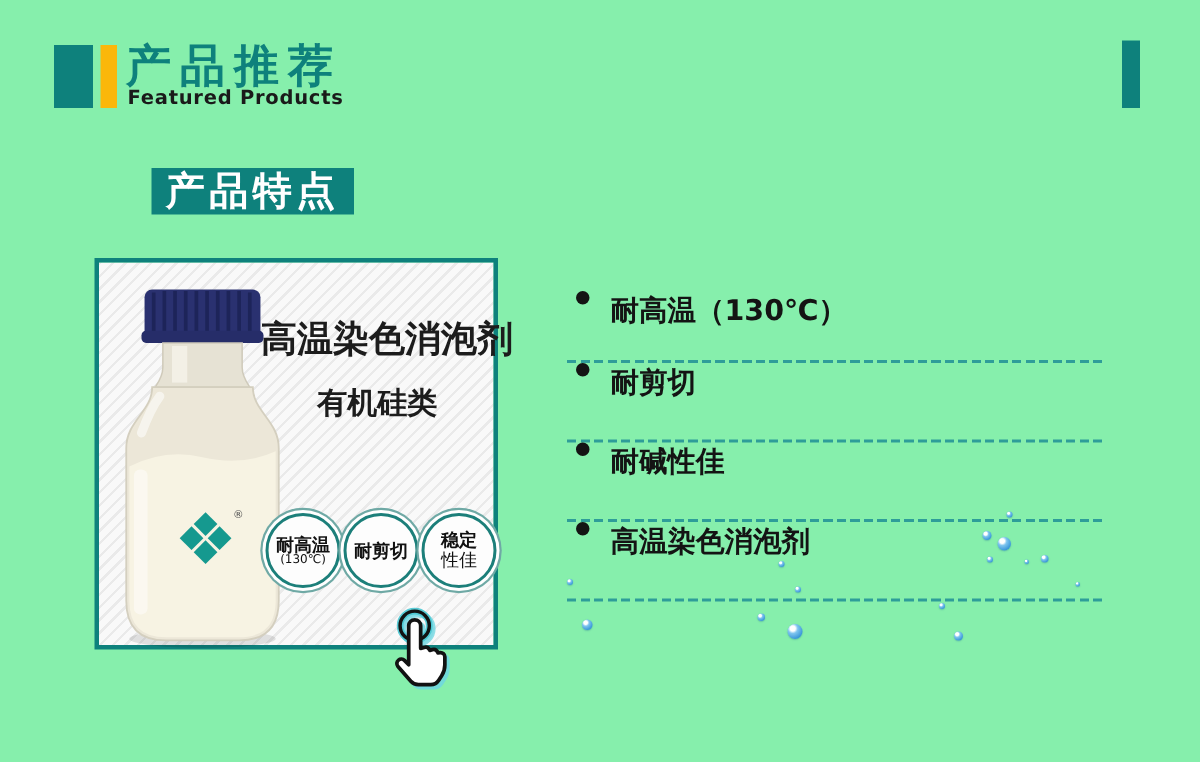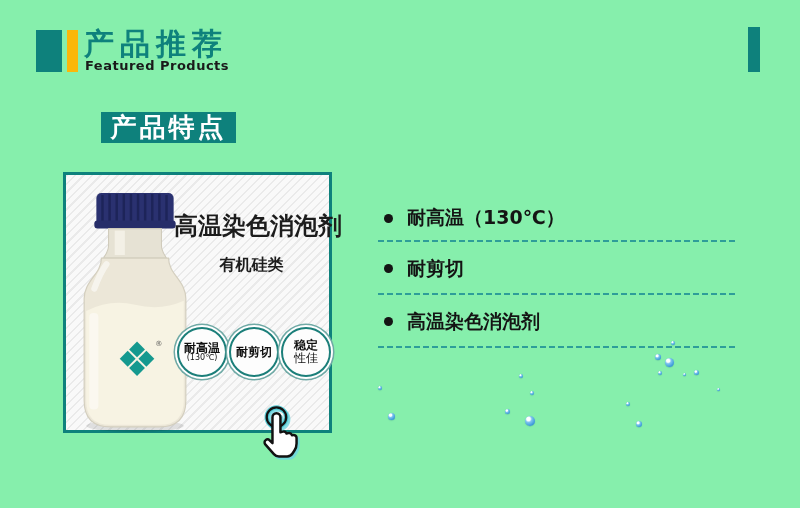--- a/index.html
+++ b/index.html
@@ -27,41 +27,41 @@
     border:3px solid #0e817c;
     background:
       repeating-linear-gradient(135deg, #eaeaea 0 1.6px, #f9f9f9 1.6px 6px);
   }
   .card-title{
     position:absolute; left:108px; top:35px; width:155px;
     font-size:24px; font-weight:bold; color:#1c1c1c; text-align:left; white-space:nowrap;
   }
   .card-subtitle{
     position:absolute; left:108px; top:80px; width:155px;
-    font-size:16px; font-weight:bold; color:#1c1c1c; text-align:center;
+    font-size:20px; font-weight:bold; color:#1c1c1c; text-align:center;
   }
   .bottle-svg{ position:absolute; left:6px; top:16px; width:126px; height:244px; }
   
   .cbadge{
-    position:absolute; top:152px; width:50px; height:50px; border-radius:50%;
+    position:absolute; top:167px; width:50px; height:50px; border-radius:50%;
     background:#fdfdfd; border:2.5px solid #1c7f7a;
     box-shadow:0 0 0 2px #ffffff, 0 0 0 3.5px #6fa9a5;
     display:flex; flex-direction:column; align-items:center; justify-content:center;
     text-align:center; line-height:1.05;
   }
   .cbadge .l1{ font-size:12px; font-weight:bold; color:#111; white-space:nowrap; }
   .cbadge .l2{ font-size:8px; font-weight:normal; color:#111; white-space:nowrap; }
   .cbadge1{ left:111px; } .cbadge2{ left:163px; } .cbadge3{ left:215px; }
   .cbadge3 .l2{ font-size:12px; }
   
   .tap-icon{ position:absolute; left:185px; top:228px; width:58px; height:62px; z-index:5; }
   
   .features{ position:absolute; left:378px; top:194px; width:360px; list-style:none; }
   .feat{
-    position:relative; height:53px; display:flex; align-items:center;
+    position:relative; height:53px; display:flex; align-items:flex-start;
   }
   .feat:first-child{ height:48px; }
   .feat::after{
     content:""; position:absolute; left:0; right:0; bottom:0; height:2px;
     background:repeating-linear-gradient(90deg, #2e9d99 0 6px, transparent 6px 9px);
   }
   .feat .dot{ width:9px; height:9px; border-radius:50%; background:#141414; margin:0 14px 0 6px; flex:none; }
   .feat .txt{ font-size:19px; font-weight:bold; color:#141414; white-space:nowrap; }
   
   .drop{
@@ -150,20 +150,24 @@
     <li class="feat">
       <span class="dot"></span>
       <span class="txt">耐高温（130℃）</span>
     </li>
     <li class="feat">
       <span class="dot"></span>
       <span class="txt">耐剪切</span>
     </li>
     <li class="feat">
       <span class="dot"></span>
+      <span class="txt">耐碱性佳</span>
+    </li>
+    <li class="feat">
+      <span class="dot"></span>
       <span class="txt">高温染色消泡剂</span>
     </li>
   </ul>
 
   <div class="drop" style="left:671px; top:341px; width:4px;  height:4px;"></div>
   <div class="drop" style="left:655px; top:354px; width:6px;  height:6px;"></div>
   <div class="drop" style="left:665px; top:358px; width:9px;  height:9px;"></div>
   <div class="drop" style="left:658px; top:371px; width:4px;  height:4px;"></div>
   <div class="drop" style="left:683px; top:373px; width:3px;  height:3px;"></div>
   <div class="drop" style="left:694px; top:370px; width:5px;  height:5px;"></div>

